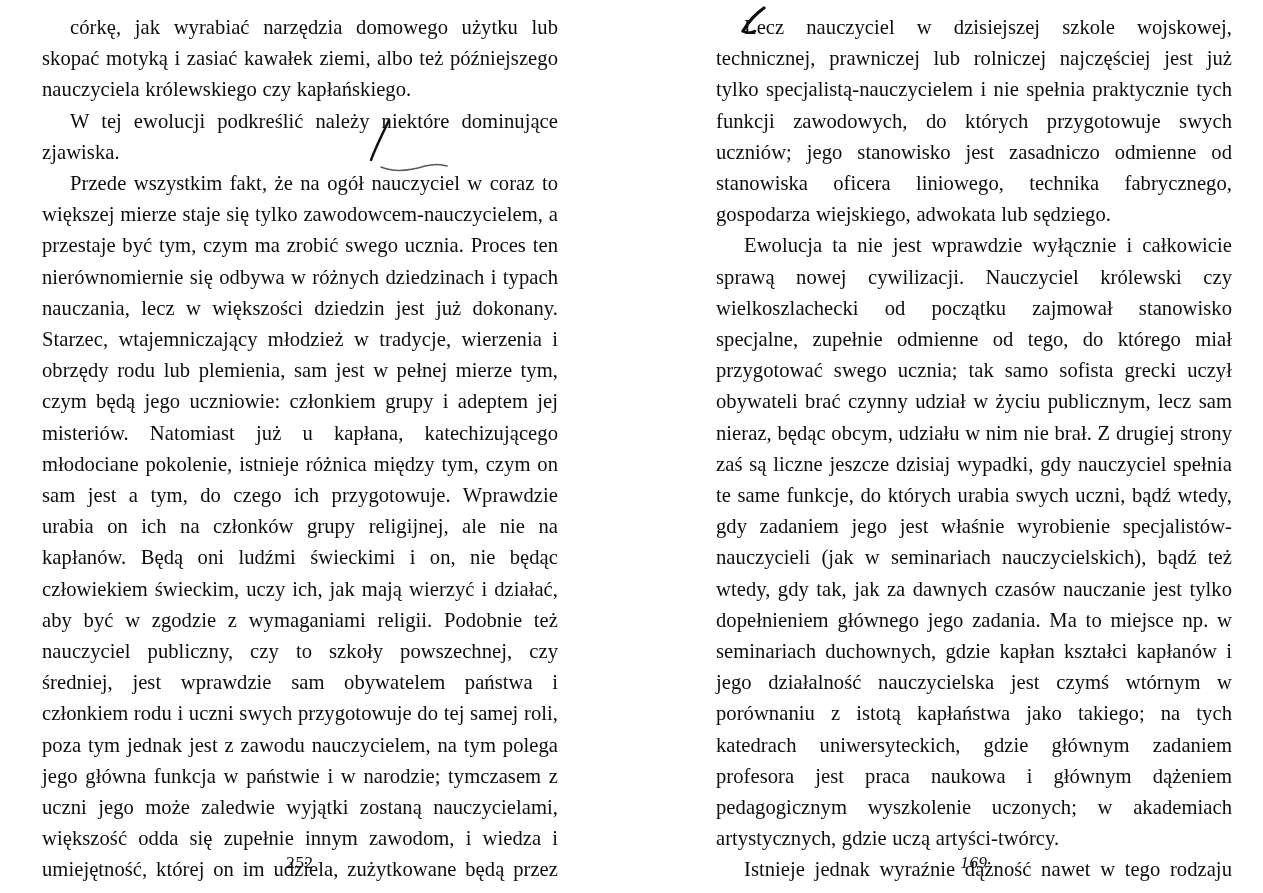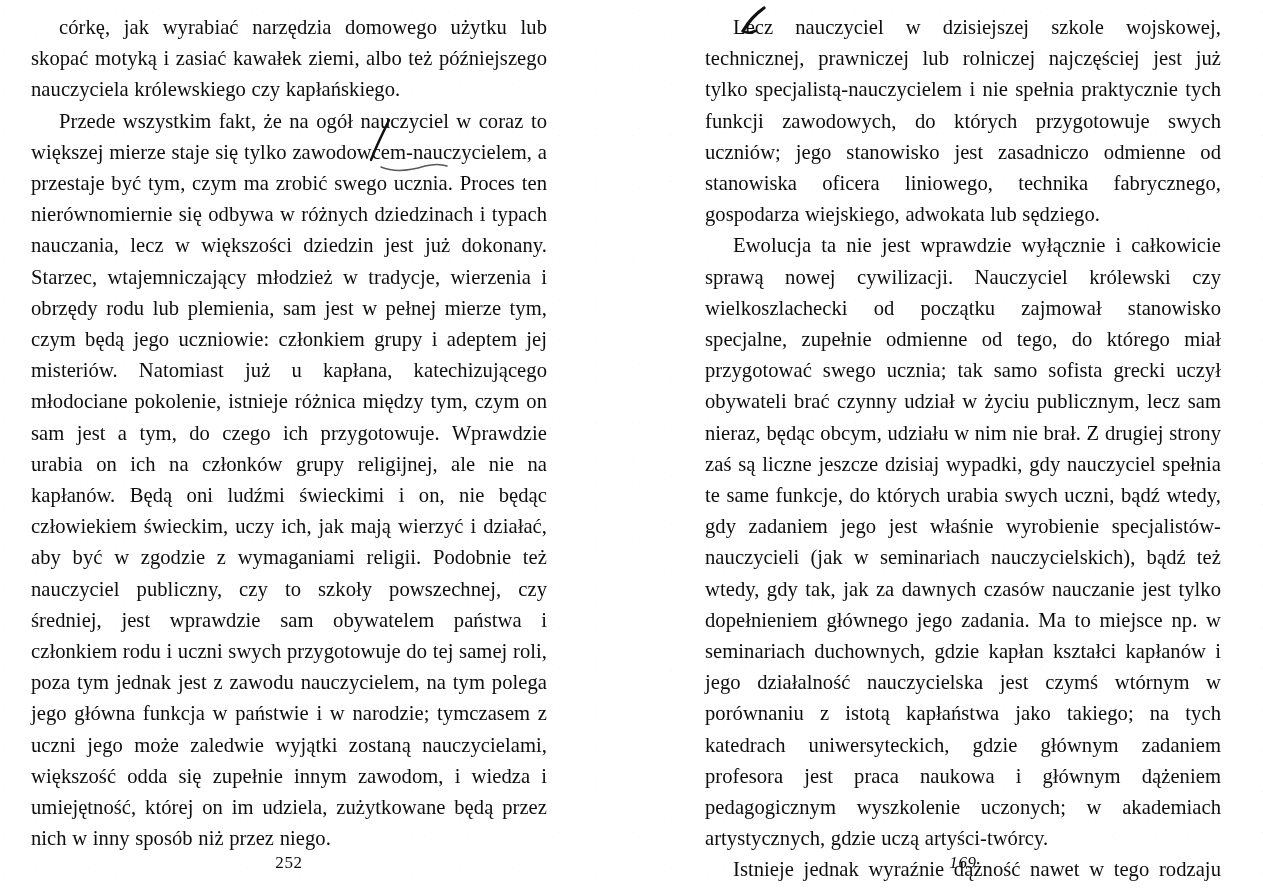--- a/index.html
+++ b/index.html
@@ -20,20 +20,21 @@
     position: absolute;
     inset: 0;
     background: #ffffff;
   }
 
   
   .leaf {
     position: absolute;
     top: 0;
     height: 893px;
+    margin-left: 11px;
   }
   .leaf-left  { left: 0px;   width: 631px; }
   .leaf-right { left: 631px; width: 632px; }
 
   .textblock {
     position: absolute;
     top: 12px;
     width: 516px;
     text-align: justify;
     text-justify: inter-word;
@@ -90,20 +91,21 @@
 </style>
 </head>
 <body>
 
 <div class="scan">
 
   <div class="leaf leaf-left">
 
     <div class="textblock">
       <p class="para">córkę, jak wyrabiać narzędzia domowego użytku lub skopać motyką i zasiać kawałek ziemi, albo też późniejszego nauczyciela królewskiego czy kapłańskiego.</p>
+      <p class="para">W tej ewolucji podkreślić należy niektóre dominujące zjawiska.</p>
       <p class="para">Przede wszystkim fakt, że na ogół nauczyciel w coraz to większej mierze staje się tylko zawodowcem-nauczycielem, a przestaje być tym, czym ma zrobić swego ucznia. Proces ten nierównomiernie się odbywa w różnych dziedzinach i typach nauczania, lecz w większości dziedzin jest już dokonany. Starzec, wtajemniczający młodzież w tradycje, wierzenia i obrzędy rodu lub plemienia, sam jest w pełnej mierze tym, czym będą jego uczniowie: członkiem grupy i adeptem jej misteriów. Natomiast już u kapłana, katechizującego młodociane pokolenie, istnieje różnica między tym, czym on sam jest a tym, do czego ich przygotowuje. Wprawdzie urabia on ich na członków grupy religijnej, ale nie na kapłanów. Będą oni ludźmi świeckimi i on, nie będąc człowiekiem świeckim, uczy ich, jak mają wierzyć i działać, aby być w zgodzie z wymaganiami religii. Podobnie też nauczyciel publiczny, czy to szkoły powszechnej, czy średniej, jest wprawdzie sam obywatelem państwa i członkiem rodu i uczni swych przygotowuje do tej samej roli, poza tym jednak jest z zawodu nauczycielem, na tym polega jego główna funkcja w państwie i w narodzie; tymczasem z uczni jego może zaledwie wyjątki zostaną nauczycielami, większość odda się zupełnie innym zawodom, i wiedza i umiejętność, której on im udziela, zużytkowane będą przez nich w inny sposób niż przez niego.</p>
 
     </div>
 
     <div class="folio">252</div>
   </div>
 
   <div class="leaf leaf-right">
 
     <div class="textblock">

